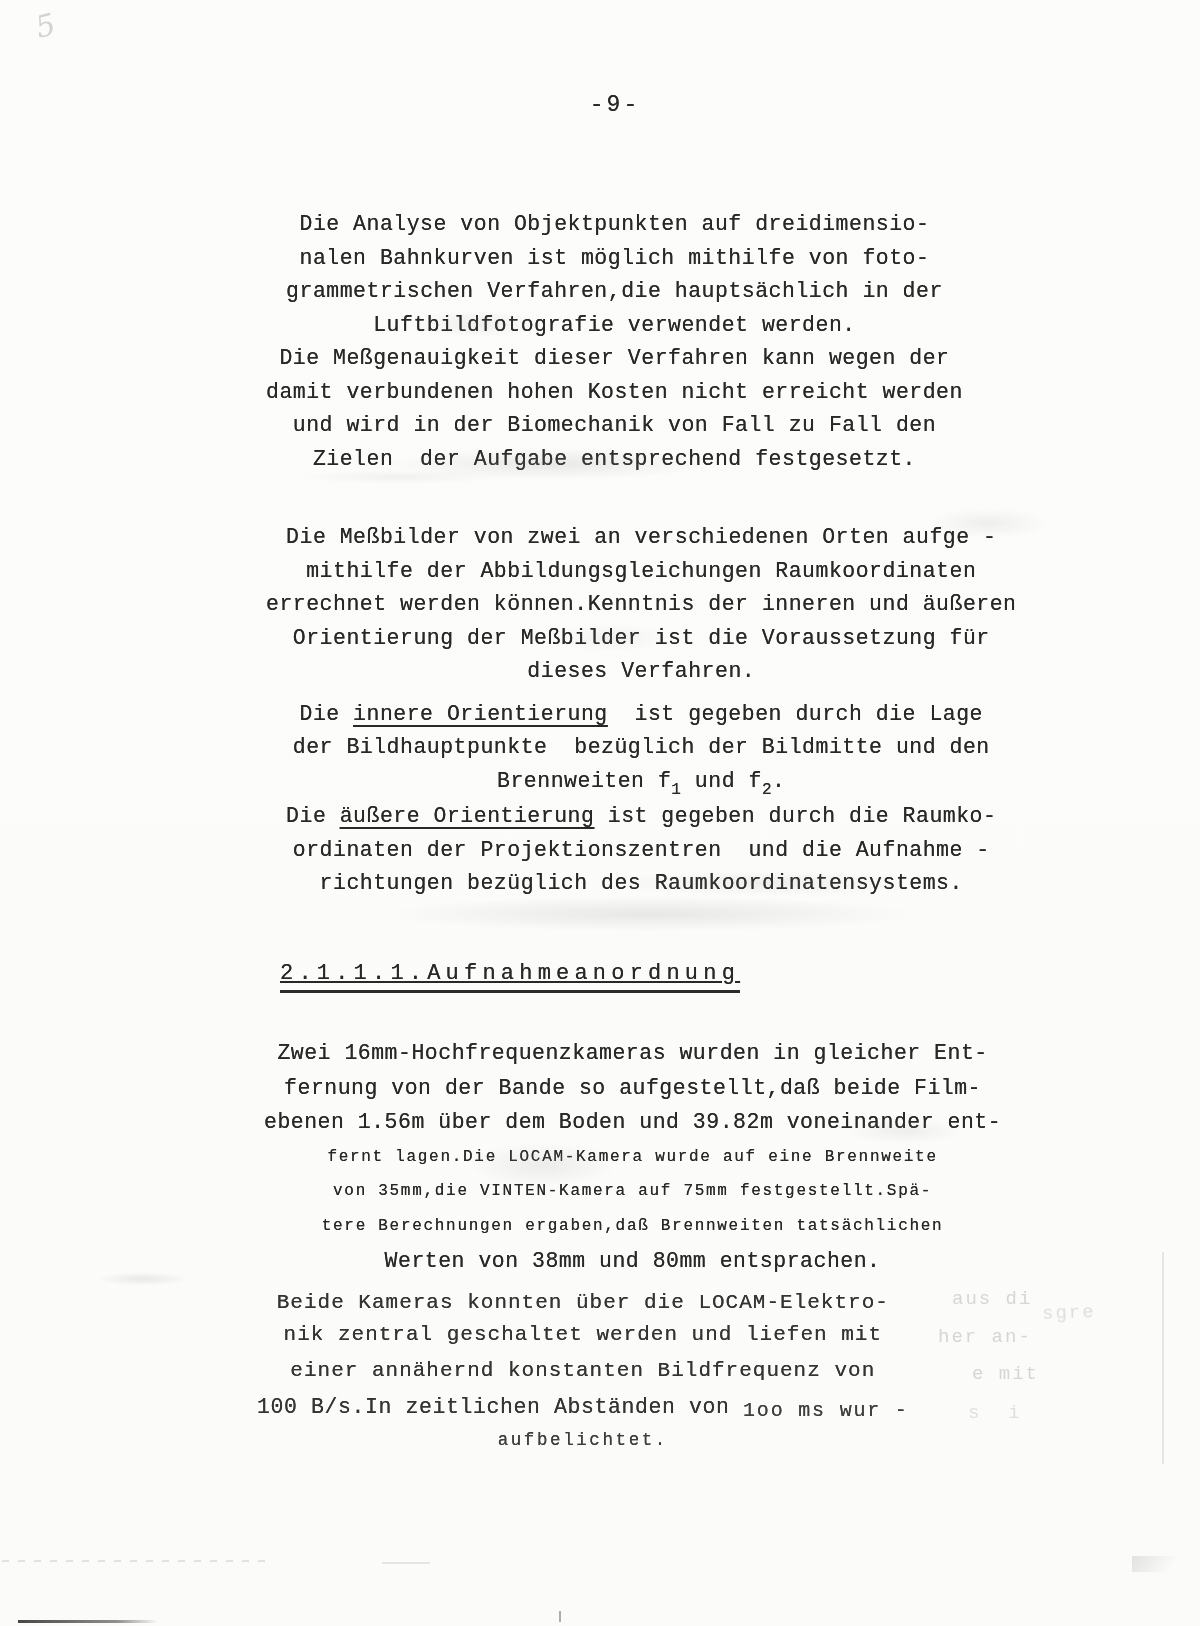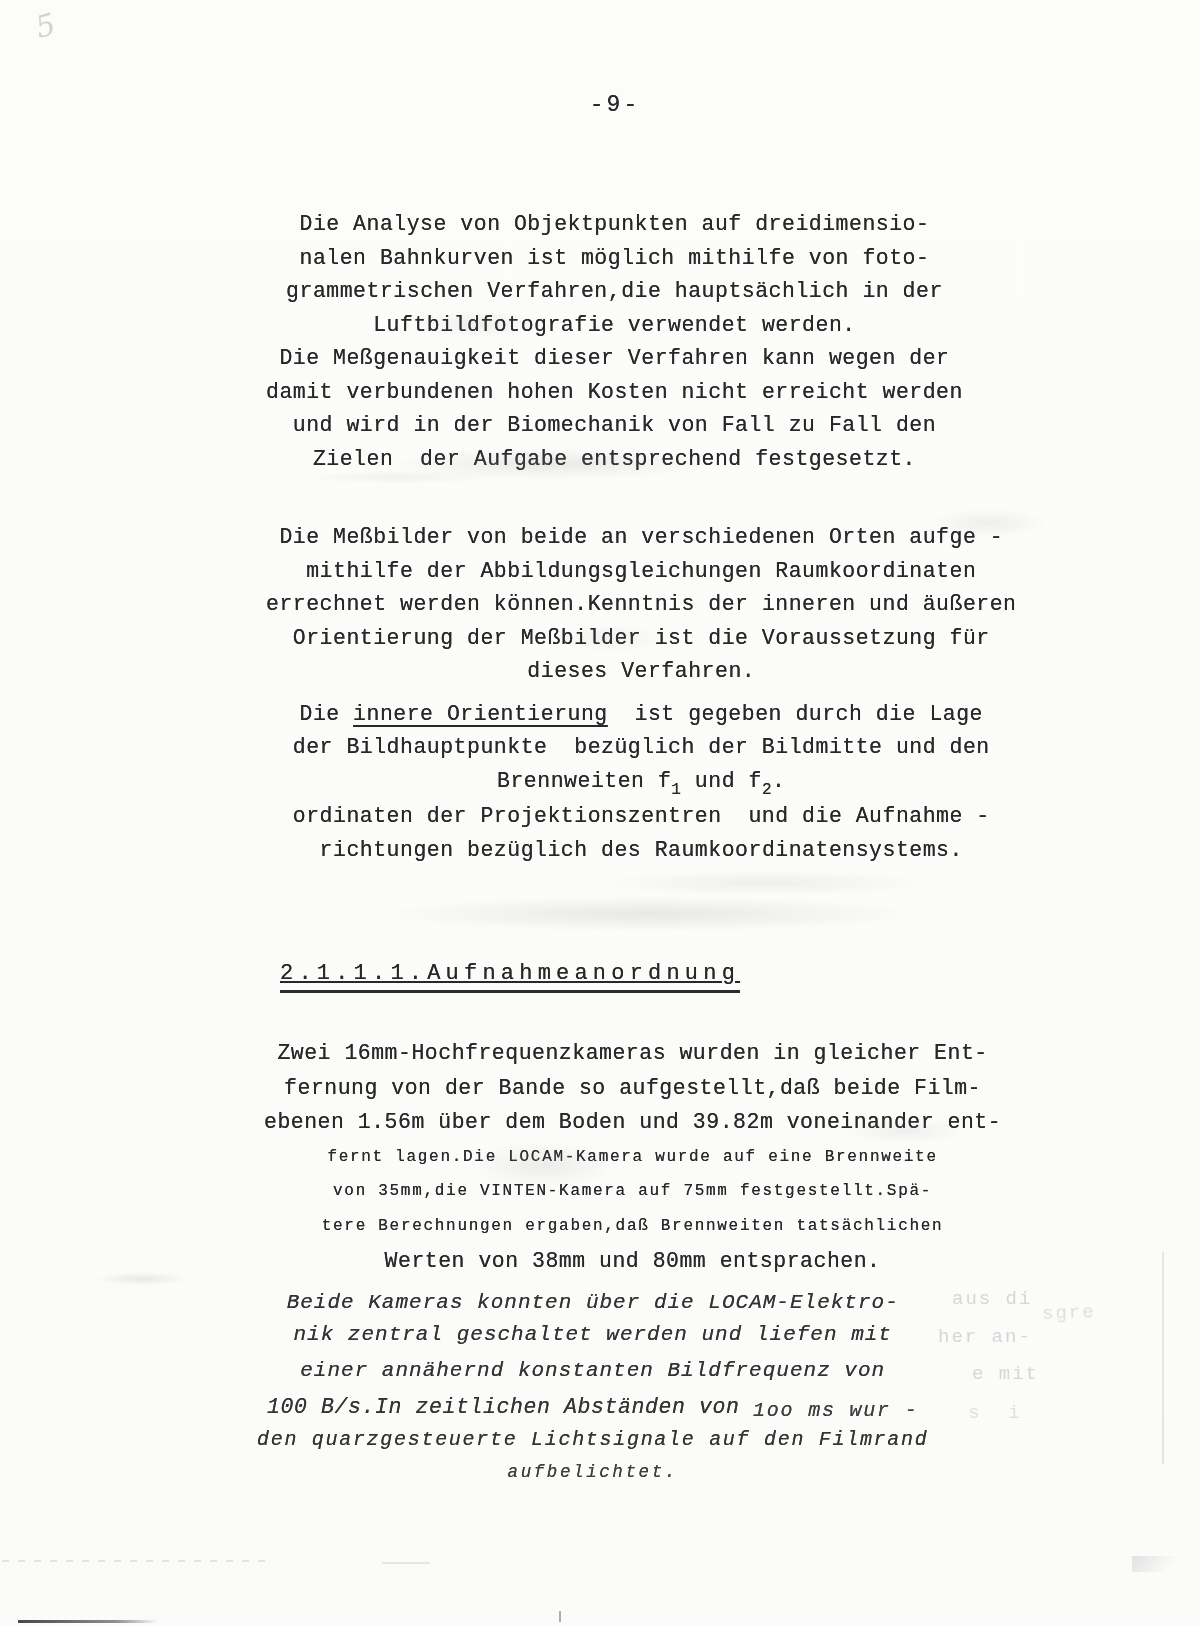--- a/index.html
+++ b/index.html
@@ -12,21 +12,21 @@
   .ink{text-shadow:0 0 0.6px rgba(35,35,35,0.85);}
   .line{white-space:pre;}
   .p{position:absolute;text-align:center;}
   .p1{left:266px;top:208px;font-size:21.5px;line-height:33.5px;letter-spacing:0.5px;}
   .p2{left:266px;top:521px;font-size:21.5px;line-height:33.5px;letter-spacing:0.5px;}
   .gap{margin-top:9px;}
   .hd{position:absolute;left:280px;top:961px;font-size:22px;letter-spacing:5.2px;}
   .hd .hu{display:inline-block;border-bottom:3px solid #2c2c2c;padding-bottom:4px;text-decoration:underline;}
   .p3{left:264px;top:1036px;font-size:21.5px;line-height:34.6px;letter-spacing:0.5px;}
   .alt{font-size:16px;letter-spacing:1.7px;}
-  .p4{left:257px;top:1287px;font-size:21px;line-height:32px;letter-spacing:1px;color:#343434;font-style:italic;}
+  .p4{left:257px;top:1287px;font-size:21px;line-height:32px;letter-spacing:1px;color:#343434;}
   .mt4{margin-top:4px;}
   .l100{font-size:21.5px;letter-spacing:0.6px;}
   .drift{position:relative;top:3px;letter-spacing:1.8px;font-size:0.93em;color:#3f3f3f;}
   .lden{font-size:20px;letter-spacing:1.7px;}
   .lauf{font-size:17.5px;letter-spacing:2.6px;color:#3e3e3e;}
   .u{text-decoration:underline;text-decoration-thickness:2px;text-underline-offset:5px;}
   .sb{font-size:0.75em;position:relative;top:0.45em;}
   .pnum{position:absolute;left:560px;top:92px;width:110px;text-align:center;font-size:23px;letter-spacing:3px;}
   .hand{position:absolute;left:36px;top:8px;font-family:"DejaVu Serif",serif;font-style:italic;
         font-size:30px;color:#d3d3d3;transform:rotate(-14deg);}
@@ -72,28 +72,29 @@
     <div class="line">nalen Bahnkurven ist möglich mithilfe von foto-</div>
     <div class="line">grammetrischen Verfahren,die hauptsächlich in der</div>
     <div class="line">Luftbildfotografie verwendet werden.</div>
     <div class="line">Die Meßgenauigkeit dieser Verfahren kann wegen der</div>
     <div class="line">damit verbundenen hohen Kosten nicht erreicht werden</div>
     <div class="line">und wird in der Biomechanik von Fall zu Fall den</div>
     <div class="line">Zielen  der Aufgabe entsprechend festgesetzt.</div>
   </div>
 
   <div class="p p2 ink">
-    <div class="line">Die Meßbilder von beide an verschiedenen Orten aufge -</div>
+    <div class="line">Die Meßbilder von zwei an verschiedenen Orten aufge -</div>
     <div class="line">mithilfe der Abbildungsgleichungen Raumkoordinaten</div>
     <div class="line">errechnet werden können.Kenntnis der inneren und äußeren</div>
     <div class="line">Orientierung der Meßbilder ist die Voraussetzung für</div>
     <div class="line">dieses Verfahren.</div>
     <div class="line gap"><span>Die </span><span class="u">innere Orientierung</span><span>  ist gegeben durch die Lage</span></div>
     <div class="line">der Bildhauptpunkte  bezüglich der Bildmitte und den</div>
     <div class="line"><span>Brennweiten f</span><span class="sb">1</span><span> und f</span><span class="sb">2</span><span>.</span></div>
+    <div class="line"><span>Die </span><span class="u">äußere Orientierung</span><span> ist gegeben durch die Raumko-</span></div>
     <div class="line">ordinaten der Projektionszentren  und die Aufnahme -</div>
     <div class="line">richtungen bezüglich des Raumkoordinatensystems.</div>
   </div>
 
   <div class="hd ink">
     <span class="hu">2.1.1.1.Aufnahmeanordnung</span>
   </div>
 
   <div class="p p3 ink">
     <div class="line">Zwei 16mm-Hochfrequenzkameras wurden in gleicher Ent-</div>
@@ -103,21 +104,20 @@
     <div class="line alt">von 35mm,die VINTEN-Kamera auf 75mm festgestellt.Spä-</div>
     <div class="line alt">tere Berechnungen ergaben,daß Brennweiten tatsächlichen</div>
     <div class="line">Werten von 38mm und 80mm entsprachen.</div>
   </div>
 
   <div class="p p4 ink">
     <div class="line">Beide Kameras konnten über die LOCAM-Elektro-</div>
     <div class="line">nik zentral geschaltet werden und liefen mit</div>
     <div class="line mt4">einer annähernd konstanten Bildfrequenz von</div>
     <div class="line mt4 l100"><span>100 B/s.In zeitlichen Abständen von </span><span class="drift">1oo ms wur -</span></div>
-    <div class="line lden">den quarzgesteuerte Lichtsignale auf den Filmrand</div>
     <div class="line lauf">aufbelichtet.</div>
   </div>
 
   <div class="ghost g0">aus di</div>
   <div class="ghost g1">sgre</div>
   <div class="ghost g2">her an-</div>
   <div class="ghost g3">e mit</div>
   <div class="ghost g4">s  i</div>
 
   <div class="sm s1"></div>

